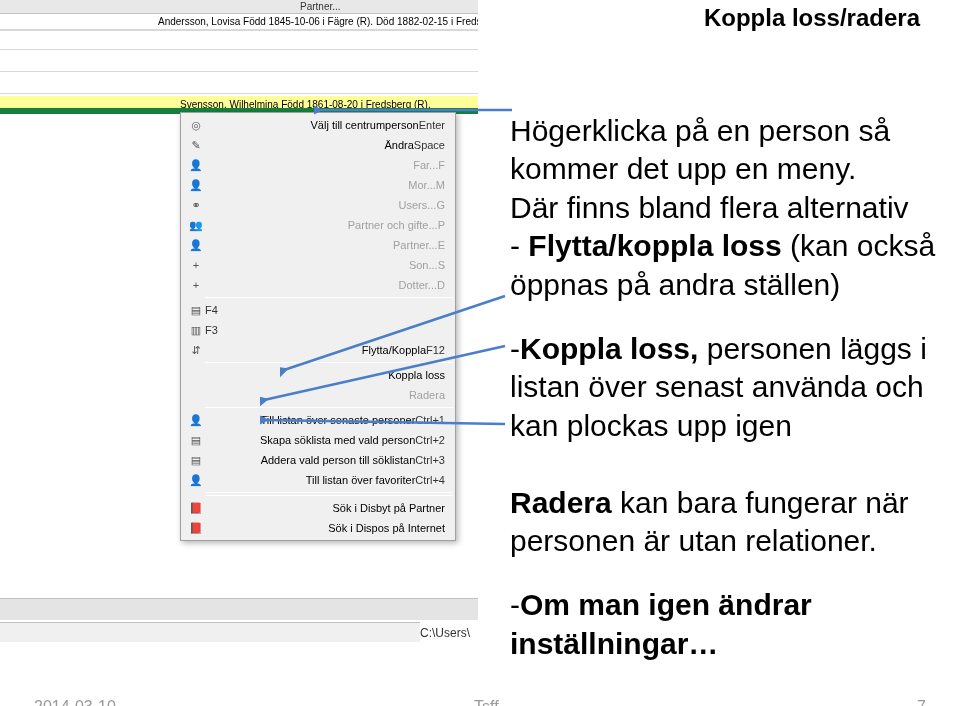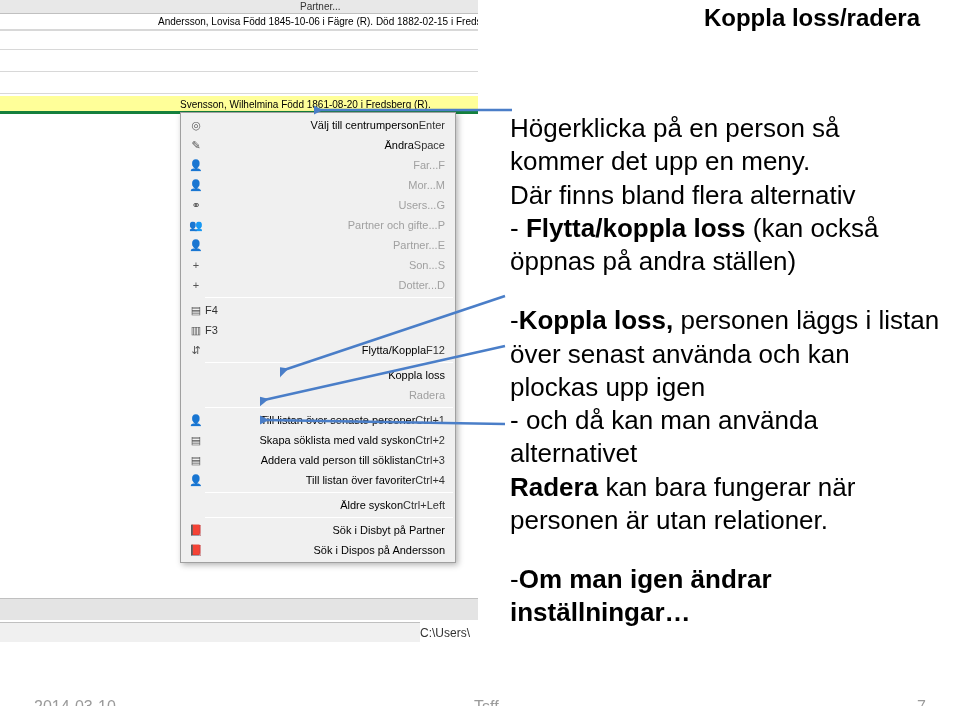--- a/index.html
+++ b/index.html
@@ -48,21 +48,21 @@
     overflow: hidden;
   }
   .blank-row1 { position:absolute; top:30px; left:0; width:478px; height:20px; background:#fff; border-top:1px solid #d8d8d8; border-bottom:1px solid #d8d8d8;}
   .blank-row2 { position:absolute; top:52px; left:0; width:478px; height:20px; background:#fff; border-bottom:1px solid #d8d8d8;}
   .blank-row3 { position:absolute; top:74px; left:0; width:478px; height:20px; background:#fff; border-bottom:1px solid #d8d8d8;}
   .highlight-row {
     position: absolute;
     top: 96px; left: 0;
     width: 478px; height: 18px;
     background: #ffff99;
-    border-bottom: 3px solid #15803d;
+    border-bottom: 6px solid #15803d;
     font-size: 10px;
     color: #000;
     padding-left: 180px;
     line-height: 18px;
     white-space: nowrap;
     overflow: hidden;
   }
 
   
   .context-menu {
@@ -103,21 +103,21 @@
     border-top: 1px solid #fff;
   }
   .underline { text-decoration: underline; }
 
   
   .explain {
     position: absolute;
     top: 112px;
     left: 510px;
     width: 430px;
-    font-size: 26px;
+    font-size: 30px;
     line-height: 1.28;
     color: #000;
   }
   .explain p { margin-bottom: 26px; }
   .explain strong { font-weight: bold; margin-top: 40px; }
 
   
   .arrow {
     position: absolute;
     pointer-events: none;
@@ -251,65 +251,60 @@
 
   <div class="menu-sep"></div>
 
   <div class="menu-item">
     <span class="icon">👤</span>
     <span class="label">Till listan över senaste personer</span>
     <span class="shortcut">Ctrl+1</span>
   </div>
   <div class="menu-item">
     <span class="icon">▤</span>
-    <span class="label">Skapa söklista med vald syskon</span>
+    <span class="label">Skapa söklista med vald person</span>
     <span class="shortcut">Ctrl+2</span>
   </div>
   <div class="menu-item">
     <span class="icon">▤</span>
     <span class="label">Addera vald person till söklistan</span>
     <span class="shortcut">Ctrl+3</span>
   </div>
   <div class="menu-item">
     <span class="icon">👤</span>
     <span class="label">Till listan över favoriter</span>
     <span class="shortcut">Ctrl+4</span>
   </div>
 
   <div class="menu-sep"></div>
 
-  <div class="menu-item">
-    <span class="icon"></span>
-    <span class="label">Äldre syskon</span>
-    <span class="shortcut">Ctrl+Left</span>
-  </div>
 
   <div class="menu-sep"></div>
 
   <div class="menu-item">
     <span class="icon">📕</span>
     <span class="label">Sök i Disbyt på Partner</span>
     <span class="shortcut"></span>
   </div>
   <div class="menu-item">
     <span class="icon">📕</span>
-    <span class="label">Sök i Dispos på Andersson</span>
+    <span class="label">Sök i Dispos på Internet</span>
     <span class="shortcut"></span>
   </div>
 </div>
 
 <div class="explain">
   <p>
     <span>Högerklicka på en person så kommer det upp en meny.</span><br>
     <span>Där finns bland flera alternativ</span><br>
     <span>- </span><strong>Flytta/koppla loss </strong><span>(kan också öppnas på andra ställen)</span>
   </p>
   <p>
     <span>-</span><strong>Koppla loss, </strong><span>personen läggs i listan över senast använda och kan plockas upp igen</span><br>
-    <span>- och då kan man använda  alternativet </span><br>
+    <br>
     <strong>Radera </strong><span> kan bara fungerar när personen är utan relationer.</span>
   </p>
   <p>
     <span>-</span><strong>Om man igen ändrar inställningar…</strong>
   </p>
 </div>
 
 <svg class="arrow" style="top:102px;left:314px;width:200px;height:20px">
   <defs>
       <marker id="ah1" markerWidth="8" markerHeight="8" refX="2" refY="4" orient="auto">

